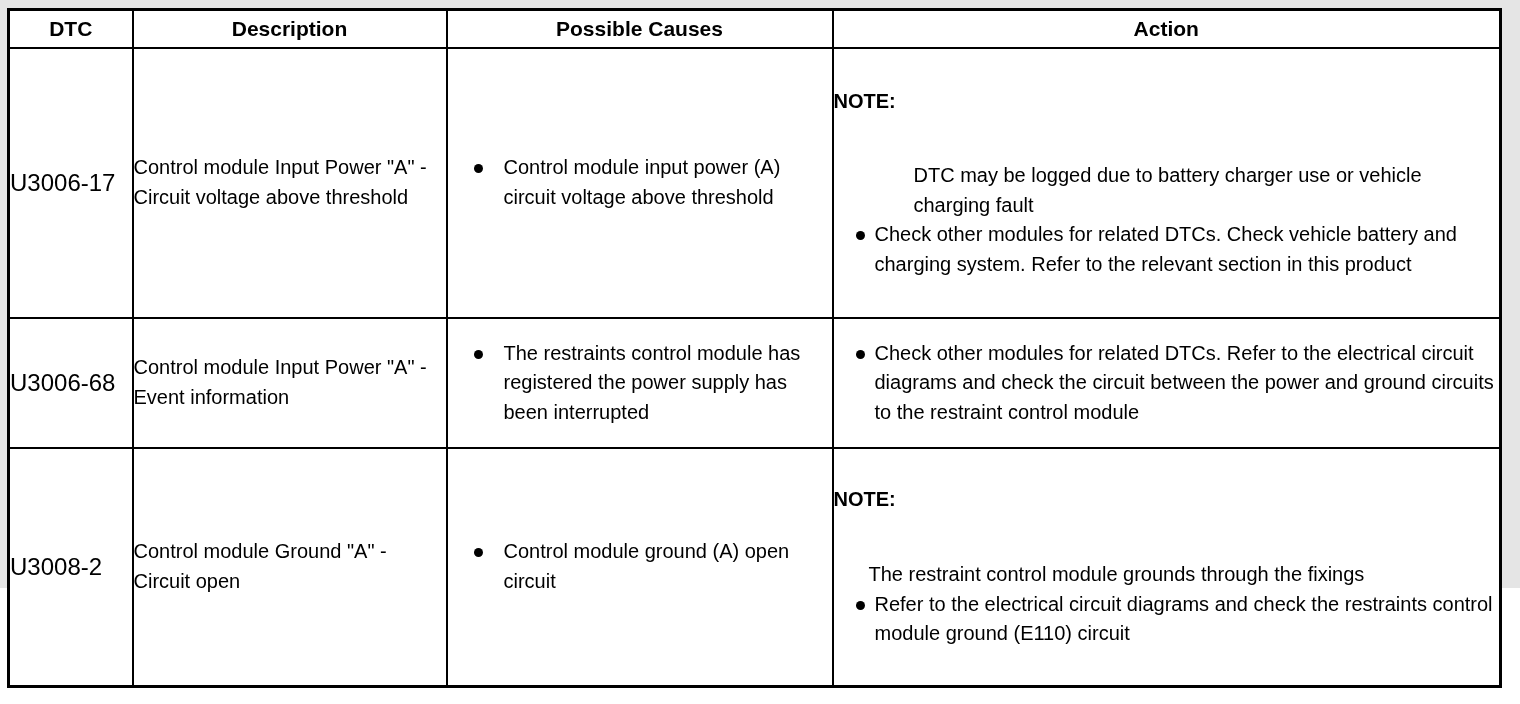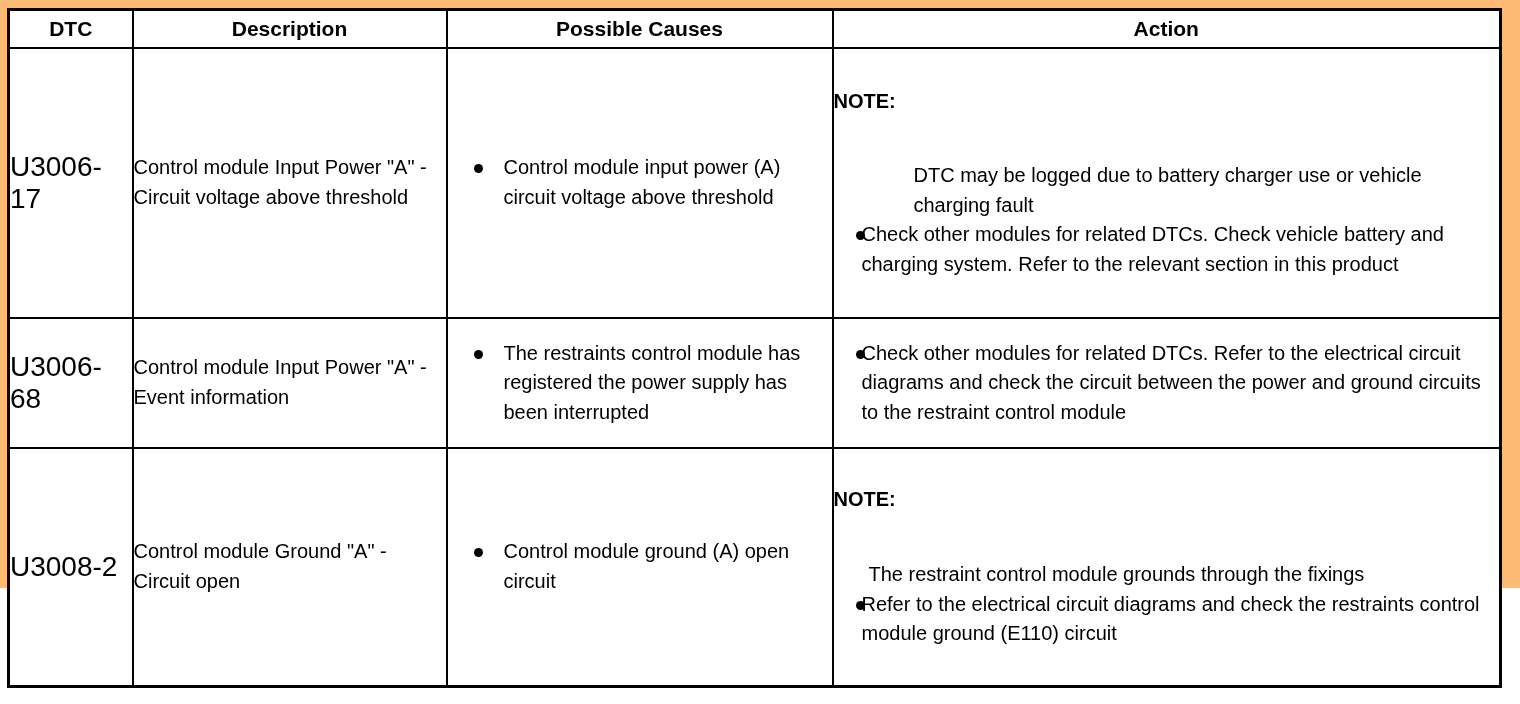--- a/index.html
+++ b/index.html
@@ -12,21 +12,21 @@
     height: 704px;
     font-family: "Liberation Sans", sans-serif;
     color: #000000;
     overflow: hidden;
   }
 
   .page {
     position: relative;
     width: 1520px;
     height: 588px;
-    background: #fdba74;
+    background: #e5e5e5;
   }
 
   table.dtc-table {
     position: absolute;
     left: 7px;
     top: 8px;
     width: 1494px;
     border-collapse: collapse;
     table-layout: fixed;
     background: #ffffff;
@@ -55,21 +55,21 @@
     text-align: center;
     font-size: 21px;
     font-weight: bold;
     letter-spacing: 0px;
   }
   thead tr th { border-bottom: 3px solid #000000; }
 
   
   td.cell-dtc {
     text-align: left;
-    font-size: 28px;
+    font-size: 24px;
     padding-left: 7px;
     vertical-align: middle;
   }
   td.cell-desc {
     text-align: left;
     font-size: 20px;
     padding: 4px 6px 4px 9px;
     vertical-align: middle;
     line-height: 1.48;
   }
@@ -94,21 +94,21 @@
   tr.row-3 td { height: 236px; }
 
   
   ul.bullets {
     list-style: none;
     margin: 0;
     padding: 0;
   }
   ul.bullets li {
     position: relative;
-    padding-left: 28px;
+    padding-left: 41px;
     margin: 0;
     line-height: 1.48;
   }
   ul.bullets li .bullet-dot {
     position: absolute;
     left: 22px;
     top: 11px;
     width: 9px;
     height: 9px;
     background: #000000;

